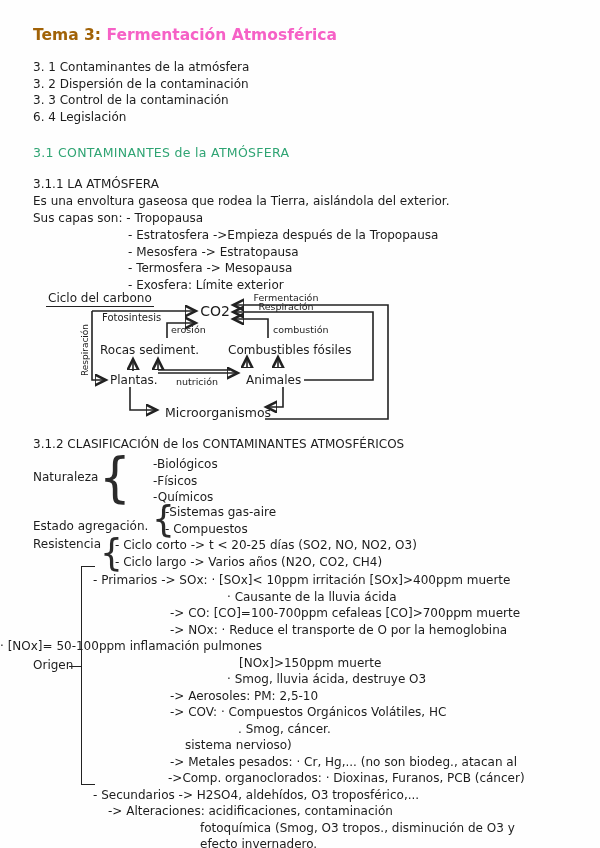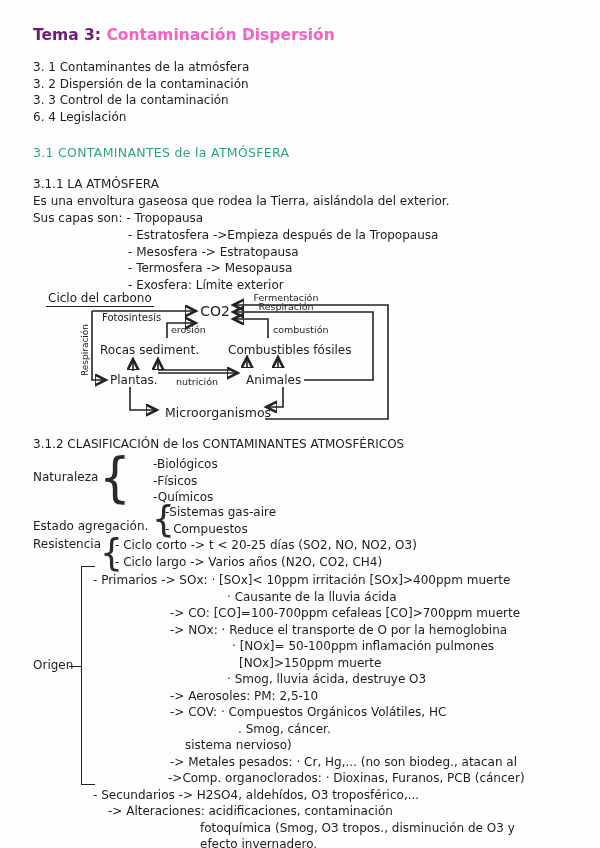--- a/index.html
+++ b/index.html
@@ -1,52 +1,52 @@
 <!DOCTYPE html>
 <html><head>
 <meta charset="utf-8">
 <style>
   html,body{margin:0;padding:0;background:#ffffff;}
   .page{position:relative;width:600px;height:848px;background:#fefefe;overflow:hidden;
         font-family:"DejaVu Sans","Liberation Sans",sans-serif;color:#1c1c1c;}
   .abs{position:absolute;}
   .line{font-size:12px;line-height:16.5px;white-space:pre;}
   .title-line{left:33px;top:26px;font-size:15.5px;font-weight:700;white-space:pre;}
-  .chapter{color:#701a75;margin-top:10px;}
+  .chapter{color:#a16207;margin-top:10px;}
   .title-rest{color:#f661c6;font-weight:700;}
   .toc{left:33px;top:59px;}
   .h-green{left:33px;top:145px;font-size:12.5px;letter-spacing:.3px;color:#2fa473;white-space:pre;}
   .h-sub{left:33px;top:176px;}
   .intro{left:33px;top:193px;}
   .capas{left:33px;top:210px;}
   .layers{left:128px;top:227px;}
   .cc-title{left:46px;top:291px;font-size:12px;padding:0 2px 1px 2px;border-bottom:1.5px solid #222;white-space:pre;}
   .cc-svg{left:0;top:290px;}
   .h-312{left:33px;top:436px;}
   .grp-label{font-size:12px;white-space:pre;}
   .brace{color:#2b2b2b;font-weight:400;line-height:1;transform:scaleY(1.05);transform-origin:top;}
   .items .line{white-space:pre;}
   .origen{left:0;top:560px;width:600px;height:288px;}
   .origen-lines{position:absolute;left:0;top:12px;width:600px;}
   .bracket{position:absolute;left:81px;top:6px;width:13px;height:217px;
            border-left:1.7px solid #222;border-top:1.7px solid #222;border-bottom:1.7px solid #222;}
   .origen-label{position:absolute;left:33px;top:98px;font-size:12px;white-space:pre;}
   .origen-dash{position:absolute;left:69px;top:106px;width:12px;border-top:1.5px solid #222;}
-  .o0{padding-left:93px}.o1{padding-left:227px}.o2{padding-left:170px}.o3{padding-left:232px}
+  .o0{padding-left:93px}.o1{padding-left:227px}.o2{padding-left:170px}.o3{}
   .o4{padding-left:239px}.o5{padding-left:238px}.o6{padding-left:185px}.o7{padding-left:168px}
   .o8{padding-left:108px}.o9{padding-left:200px}
   svg text{font-family:"DejaVu Sans","Liberation Sans",sans-serif;fill:#1c1c1c;}
   svg path,svg line{stroke:#222;stroke-width:1.6;fill:none;}
 </style>
 </head>
 <body>
 
 <div class="page">
 
-  <div class="abs title-line"><span class="chapter">Tema 3:</span><span> </span><span class="title-rest">Contaminación Dispersión</span></div>
+  <div class="abs title-line"><span class="chapter">Tema 3:</span><span> </span><span class="title-rest">Fermentación Atmosférica</span></div>
 
   <div class="abs toc">
     <div class="line">3. 1 Contaminantes de la atmósfera</div>
     <div class="line">3. 2 Dispersión de la contaminación</div>
     <div class="line">3. 3 Control de la contaminación</div>
     <div class="line">6. 4 Legislación</div>
   </div>
 
   <div class="abs h-green">3.1 CONTAMINANTES de la ATMÓSFERA</div>
 

